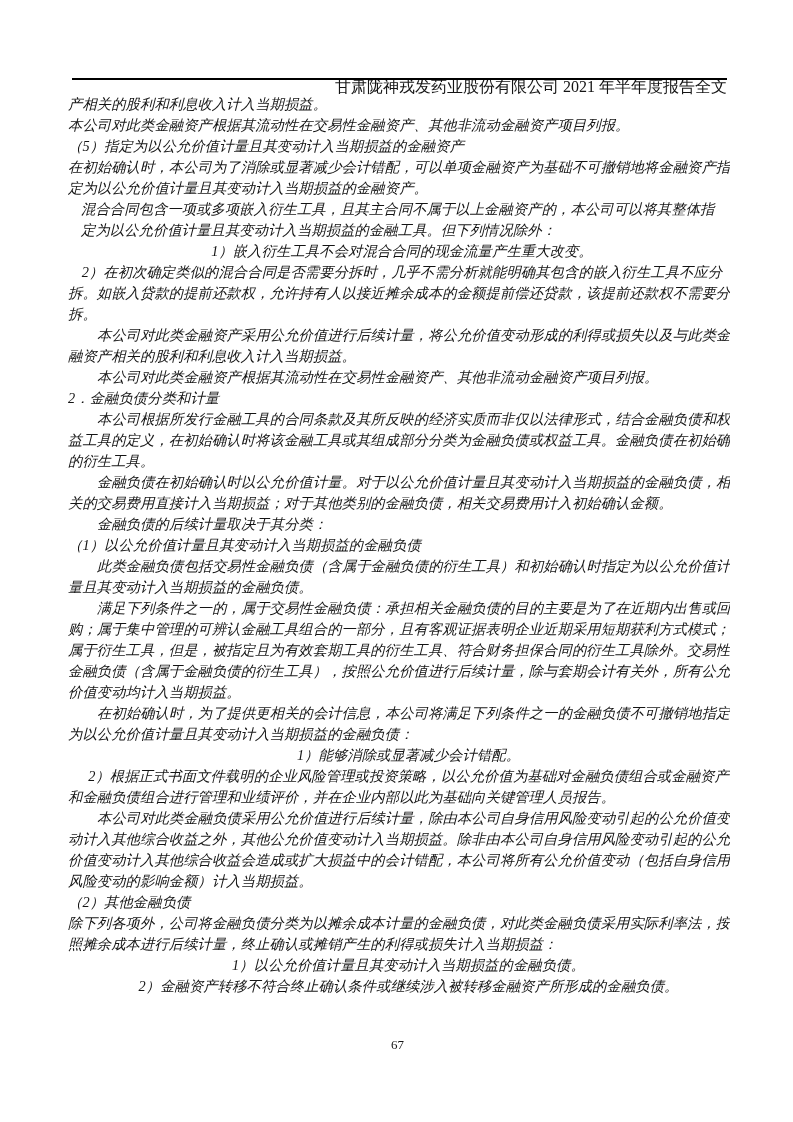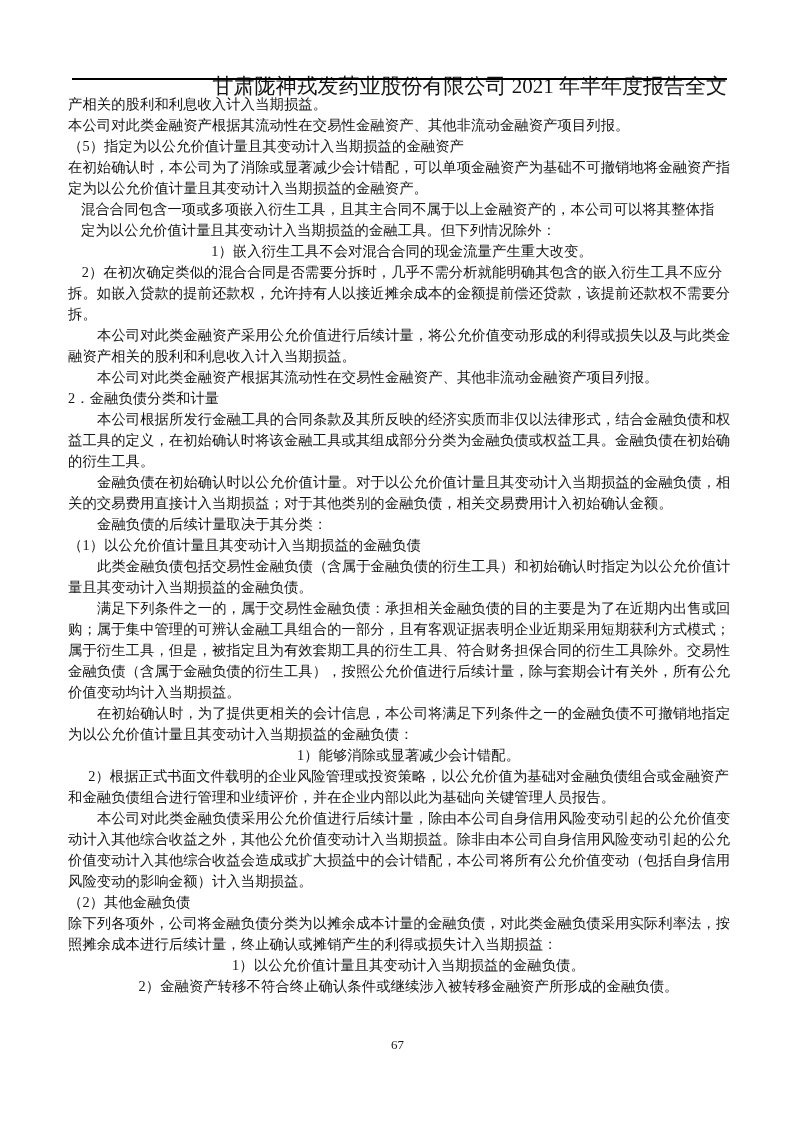--- a/index.html
+++ b/index.html
@@ -15,40 +15,41 @@
     overflow: hidden;
     font-family: "Liberation Serif", "DejaVu Serif", serif;
     color: #141414;
   }
   .header {
     position: absolute;
     top: 55px;
     left: 68px;
     width: 659px;
     text-align: right;
-    font-size: 21px;
+    font-size: 16px;
     line-height: 21px;
     white-space: pre;
   }
   .header-rule {
     position: absolute;
     top: 78px;
     left: 72px;
     width: 655px;
     height: 0;
     border-top: 2px solid #000000;
   }
   .content {
     position: absolute;
     top: 94px;
     left: 68px;
     width: 662px;
     font-size: 14.3px;
     line-height: 21px;
     letter-spacing: 0.1px;
+    font-style: italic;
   }
   .line {
     white-space: pre;
     height: 21px;
     overflow: hidden;
   }
   .indent-none   { padding-left: 0; }
   .indent-num-sm { padding-left: 6px; text-align: center; }
   .indent-num    { padding-left: 19px; text-align: center; }
   .indent-one    { padding-left: 13px; }

